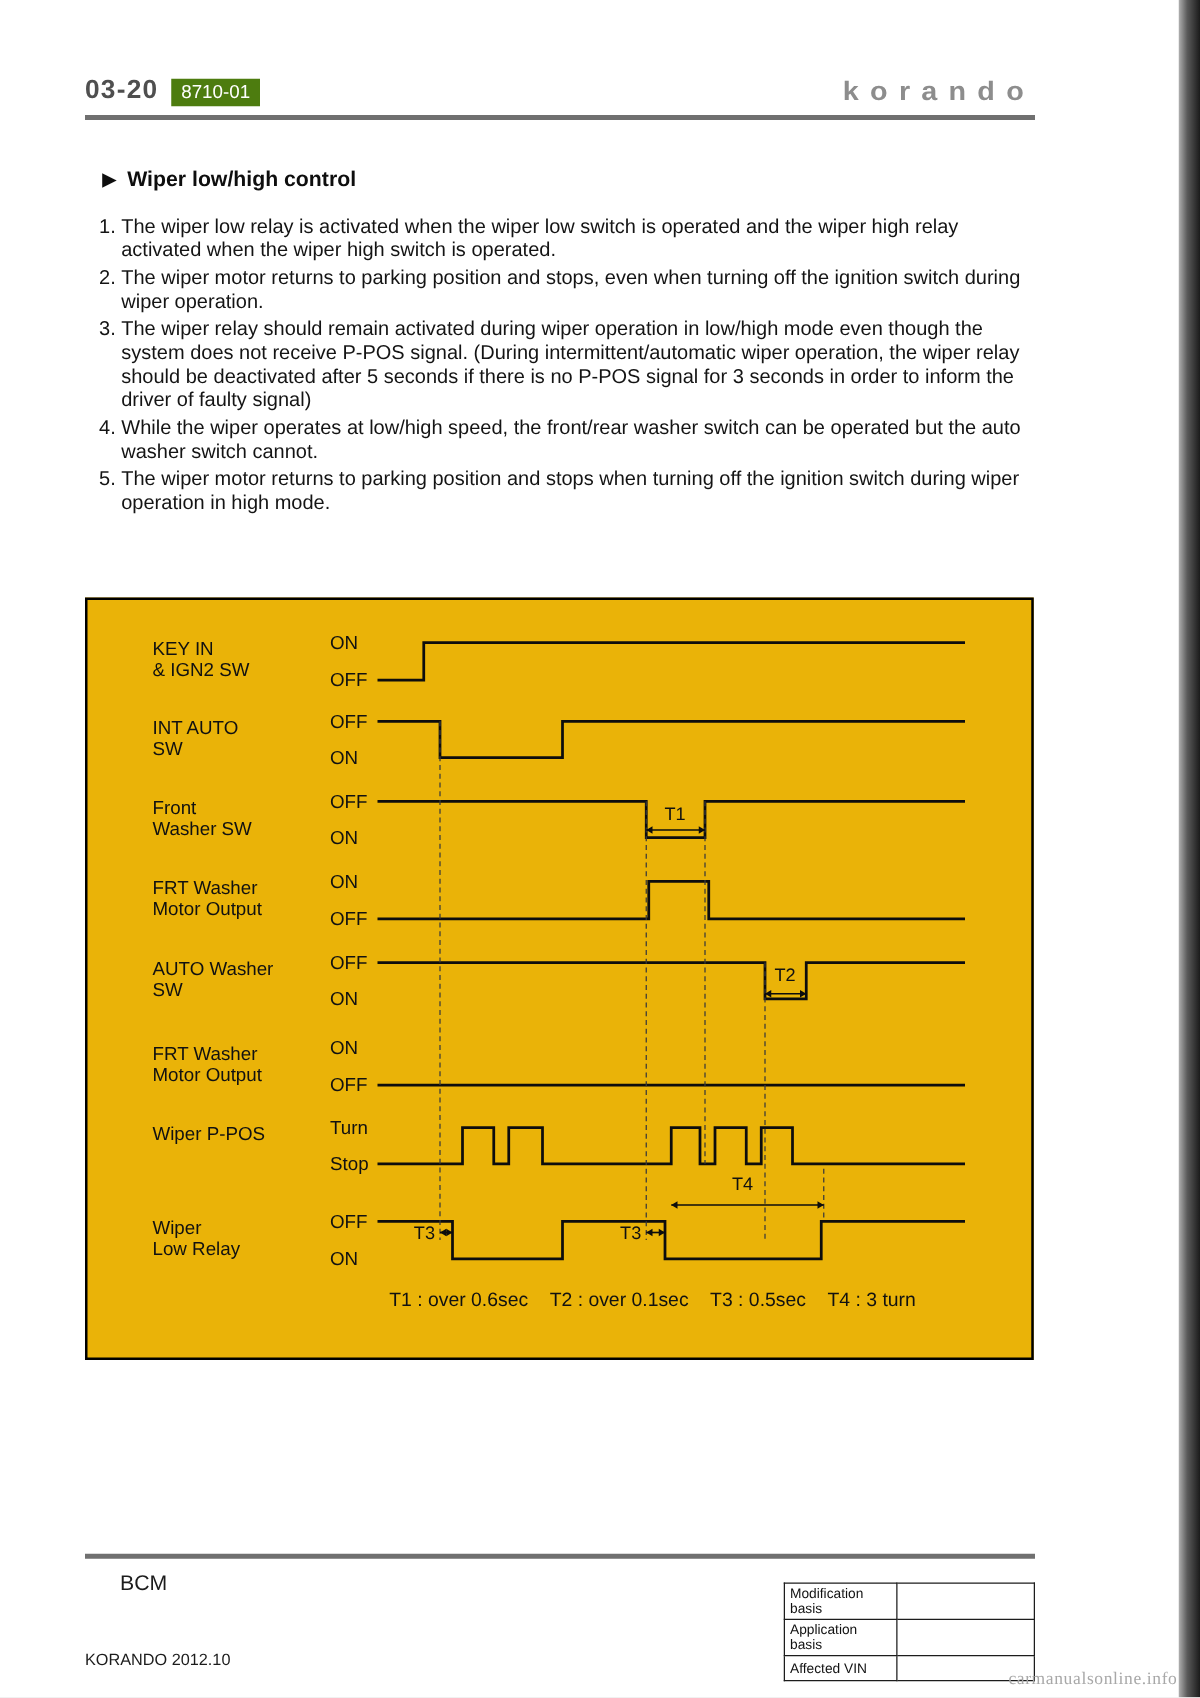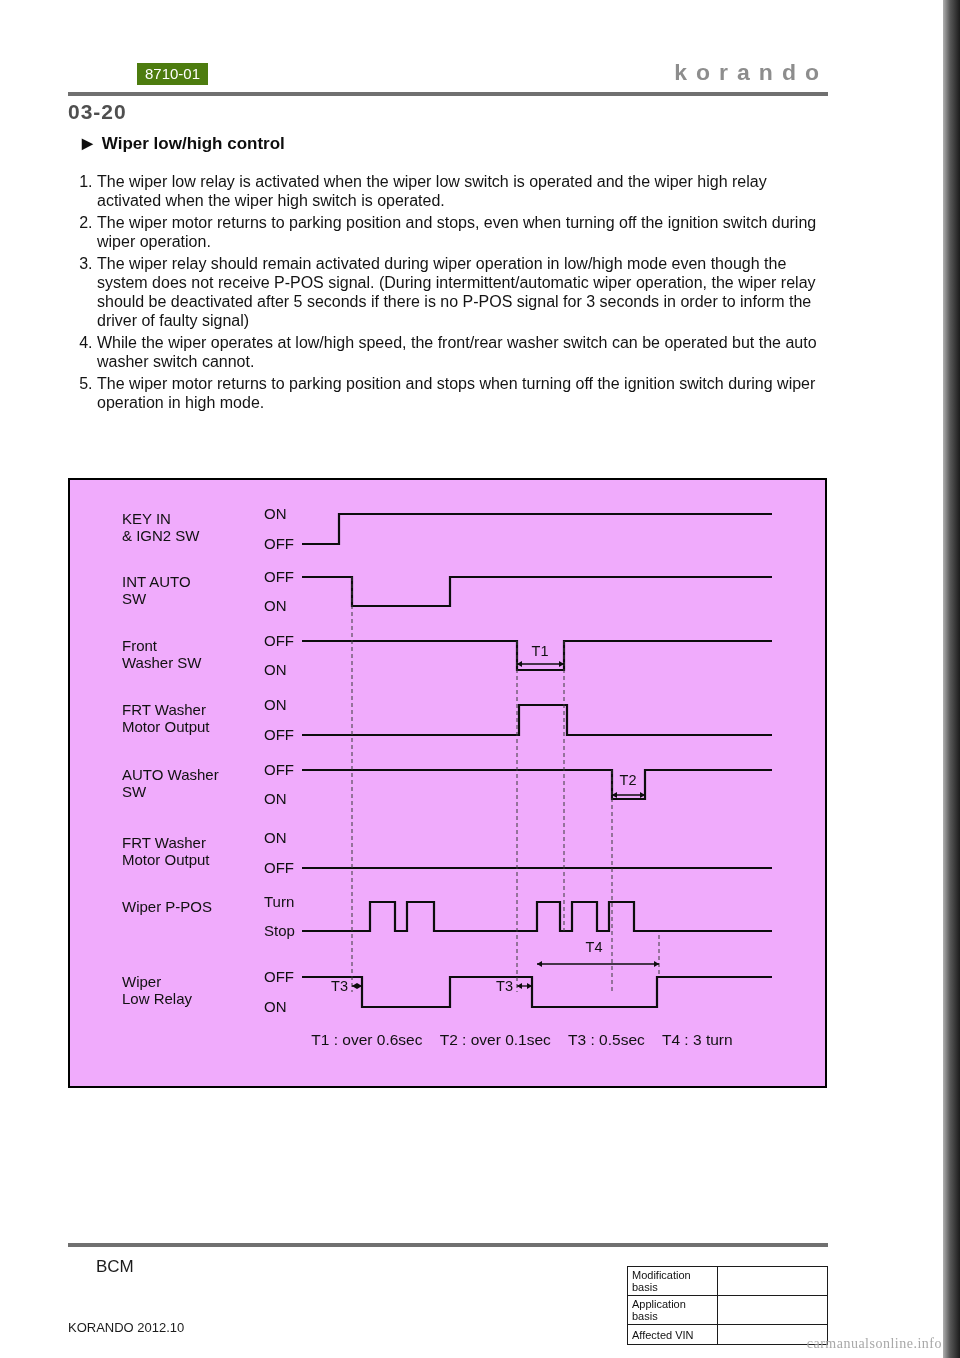--- a/index.html
+++ b/index.html
@@ -2,32 +2,32 @@
 <html><head>
 <meta charset="utf-8">
 <style>
   * { margin:0; padding:0; box-sizing:border-box; }
   html,body { background:#e8e8e8; }
   .page {
     position:relative; width:960px; height:1358px; background:#ffffff;
     font-family:"Liberation Sans", sans-serif; color:#1a1a1a; overflow:hidden;
     margin:0 auto;
   }
-  .page-number { position:absolute; left:68px; top:60px; font-size:21px; font-weight:bold; color:#4f4f4f; letter-spacing:1px;margin-top:40px; }
+  .page-number { position:absolute; left:68px; top:60px; font-size:21px; font-weight:bold; color:#4f4f4f; letter-spacing:1px; }
   .section-badge { position:absolute; left:137px; top:63px; background:#4d7c0f; color:#ffffff; font-size:15px; padding:2px 8px 3px; }
   .brand-logo { position:absolute; right:132px; top:60px; font-size:23px; font-weight:bold; color:#8d8d8d; letter-spacing:9px; transform:scaleY(0.92); }
   .header-rule { position:absolute; left:68px; top:92px; width:760px; height:4px; background:#707070; }
 
   .content { position:absolute; left:68px; top:134px; width:762px; }
   .heading { font-size:17px; font-weight:bold; color:#0e0e0e; margin-left:14px; }
   .heading .arrow { margin-right:9px; font-size:14px; position:relative; top:-1px; }
   ol.notes { margin:18px 0 0 0; padding-left:29px; font-size:16px; line-height:19px; color:#141414; }
   ol.notes li { margin-bottom:3px; }
 
-  .diagram-box { position:absolute; left:68px; top:478px; width:759px; height:610px; border:2px solid #000; background:#f0abfc; }
+  .diagram-box { position:absolute; left:68px; top:478px; width:759px; height:610px; border:2px solid #000; background:#eab308; }
   svg.timing { display:block; width:755px; height:606px; }
   .sig-label { font-family:"Liberation Sans",sans-serif; font-size:15px; fill:#111; }
   .t-label { font-family:"Liberation Sans",sans-serif; font-size:14.5px; fill:#111; }
   .caption-label { font-family:"Liberation Sans",sans-serif; font-size:15.5px; fill:#111; }
   .wave { fill:none; stroke:#0d0d0d; stroke-width:2.2; stroke-linejoin:miter; }
   .dash { stroke:#3a3a3a; stroke-width:1; stroke-dasharray:4 3; }
   .arrow-line { stroke:#0d0d0d; stroke-width:1.3; }
   .ah { fill:#0d0d0d; stroke:none; }
 
   .footer-rule { position:absolute; left:68px; top:1243px; width:760px; height:4px; background:#707070; }

